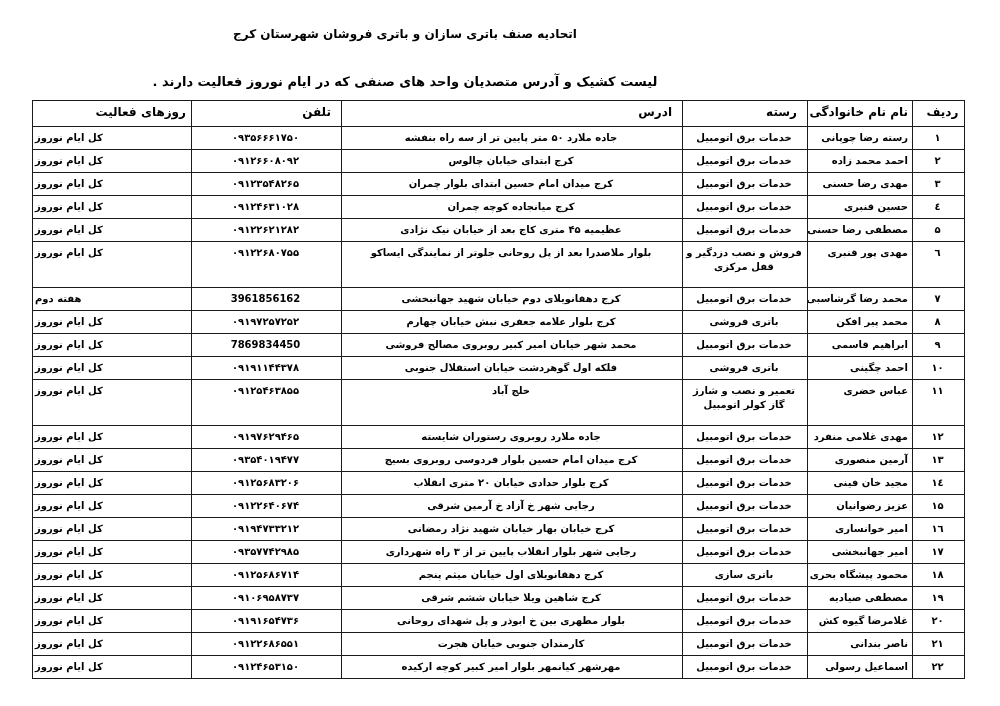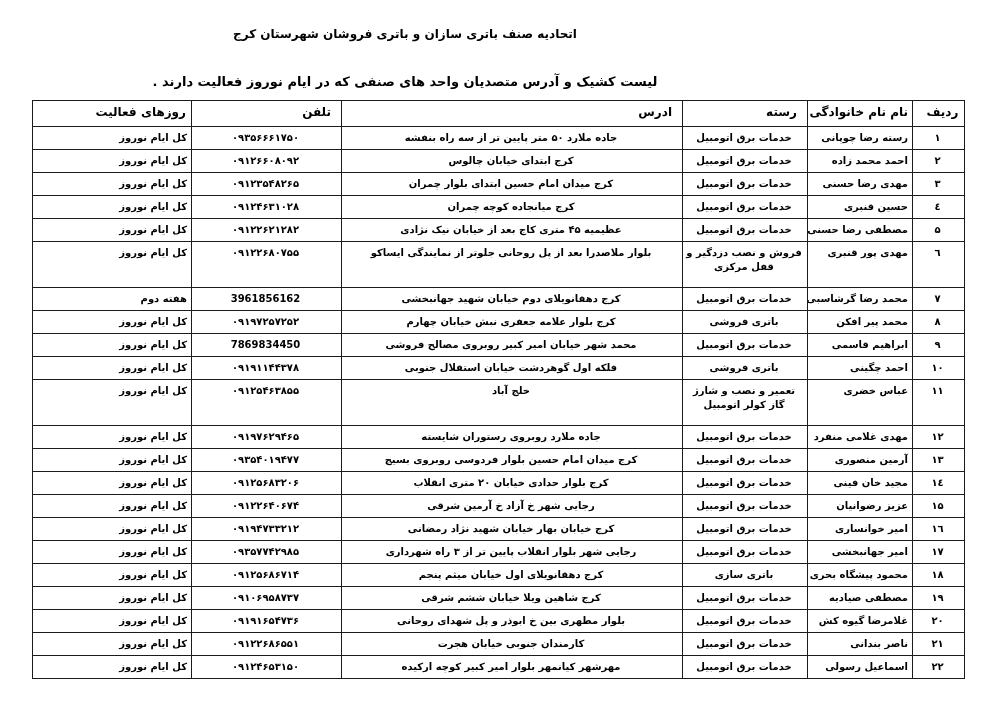--- a/index.html
+++ b/index.html
@@ -70,21 +70,21 @@
     font-size: 10px;
     line-height: 14px;
     padding: 4px 4px 1px 2px;
   }
   tr.tall td { height: 46px; }
   .c-no   { text-align: center; white-space: nowrap; }
   .c-name { text-align: right; padding-right: 6px; white-space: nowrap; }
   .c-cat  { text-align: center; padding: 3px 5px 1px 5px; line-height: 19px; border-radius: 9px; }
   .c-addr { text-align: center; padding-right: 9px; white-space: nowrap; }
   .c-phone{ text-align: center; padding-right: 5px; white-space: nowrap; }
-  .c-days { text-align: right; padding-right: 32px; white-space: nowrap; }
+  .c-days { text-align: left; padding-right: 32px; white-space: nowrap; }
 </style>
 </head>
 <body>
 
 <div class="page">
 
   <div class="titles">
     <div class="title">اتحادیه صنف باتری سازان و باتری فروشان شهرستان کرج</div>
     <div class="subtitle">لیست  کشیک و آدرس متصدیان واحد های صنفی که در ایام نوروز فعالیت دارند .</div>
   </div>

